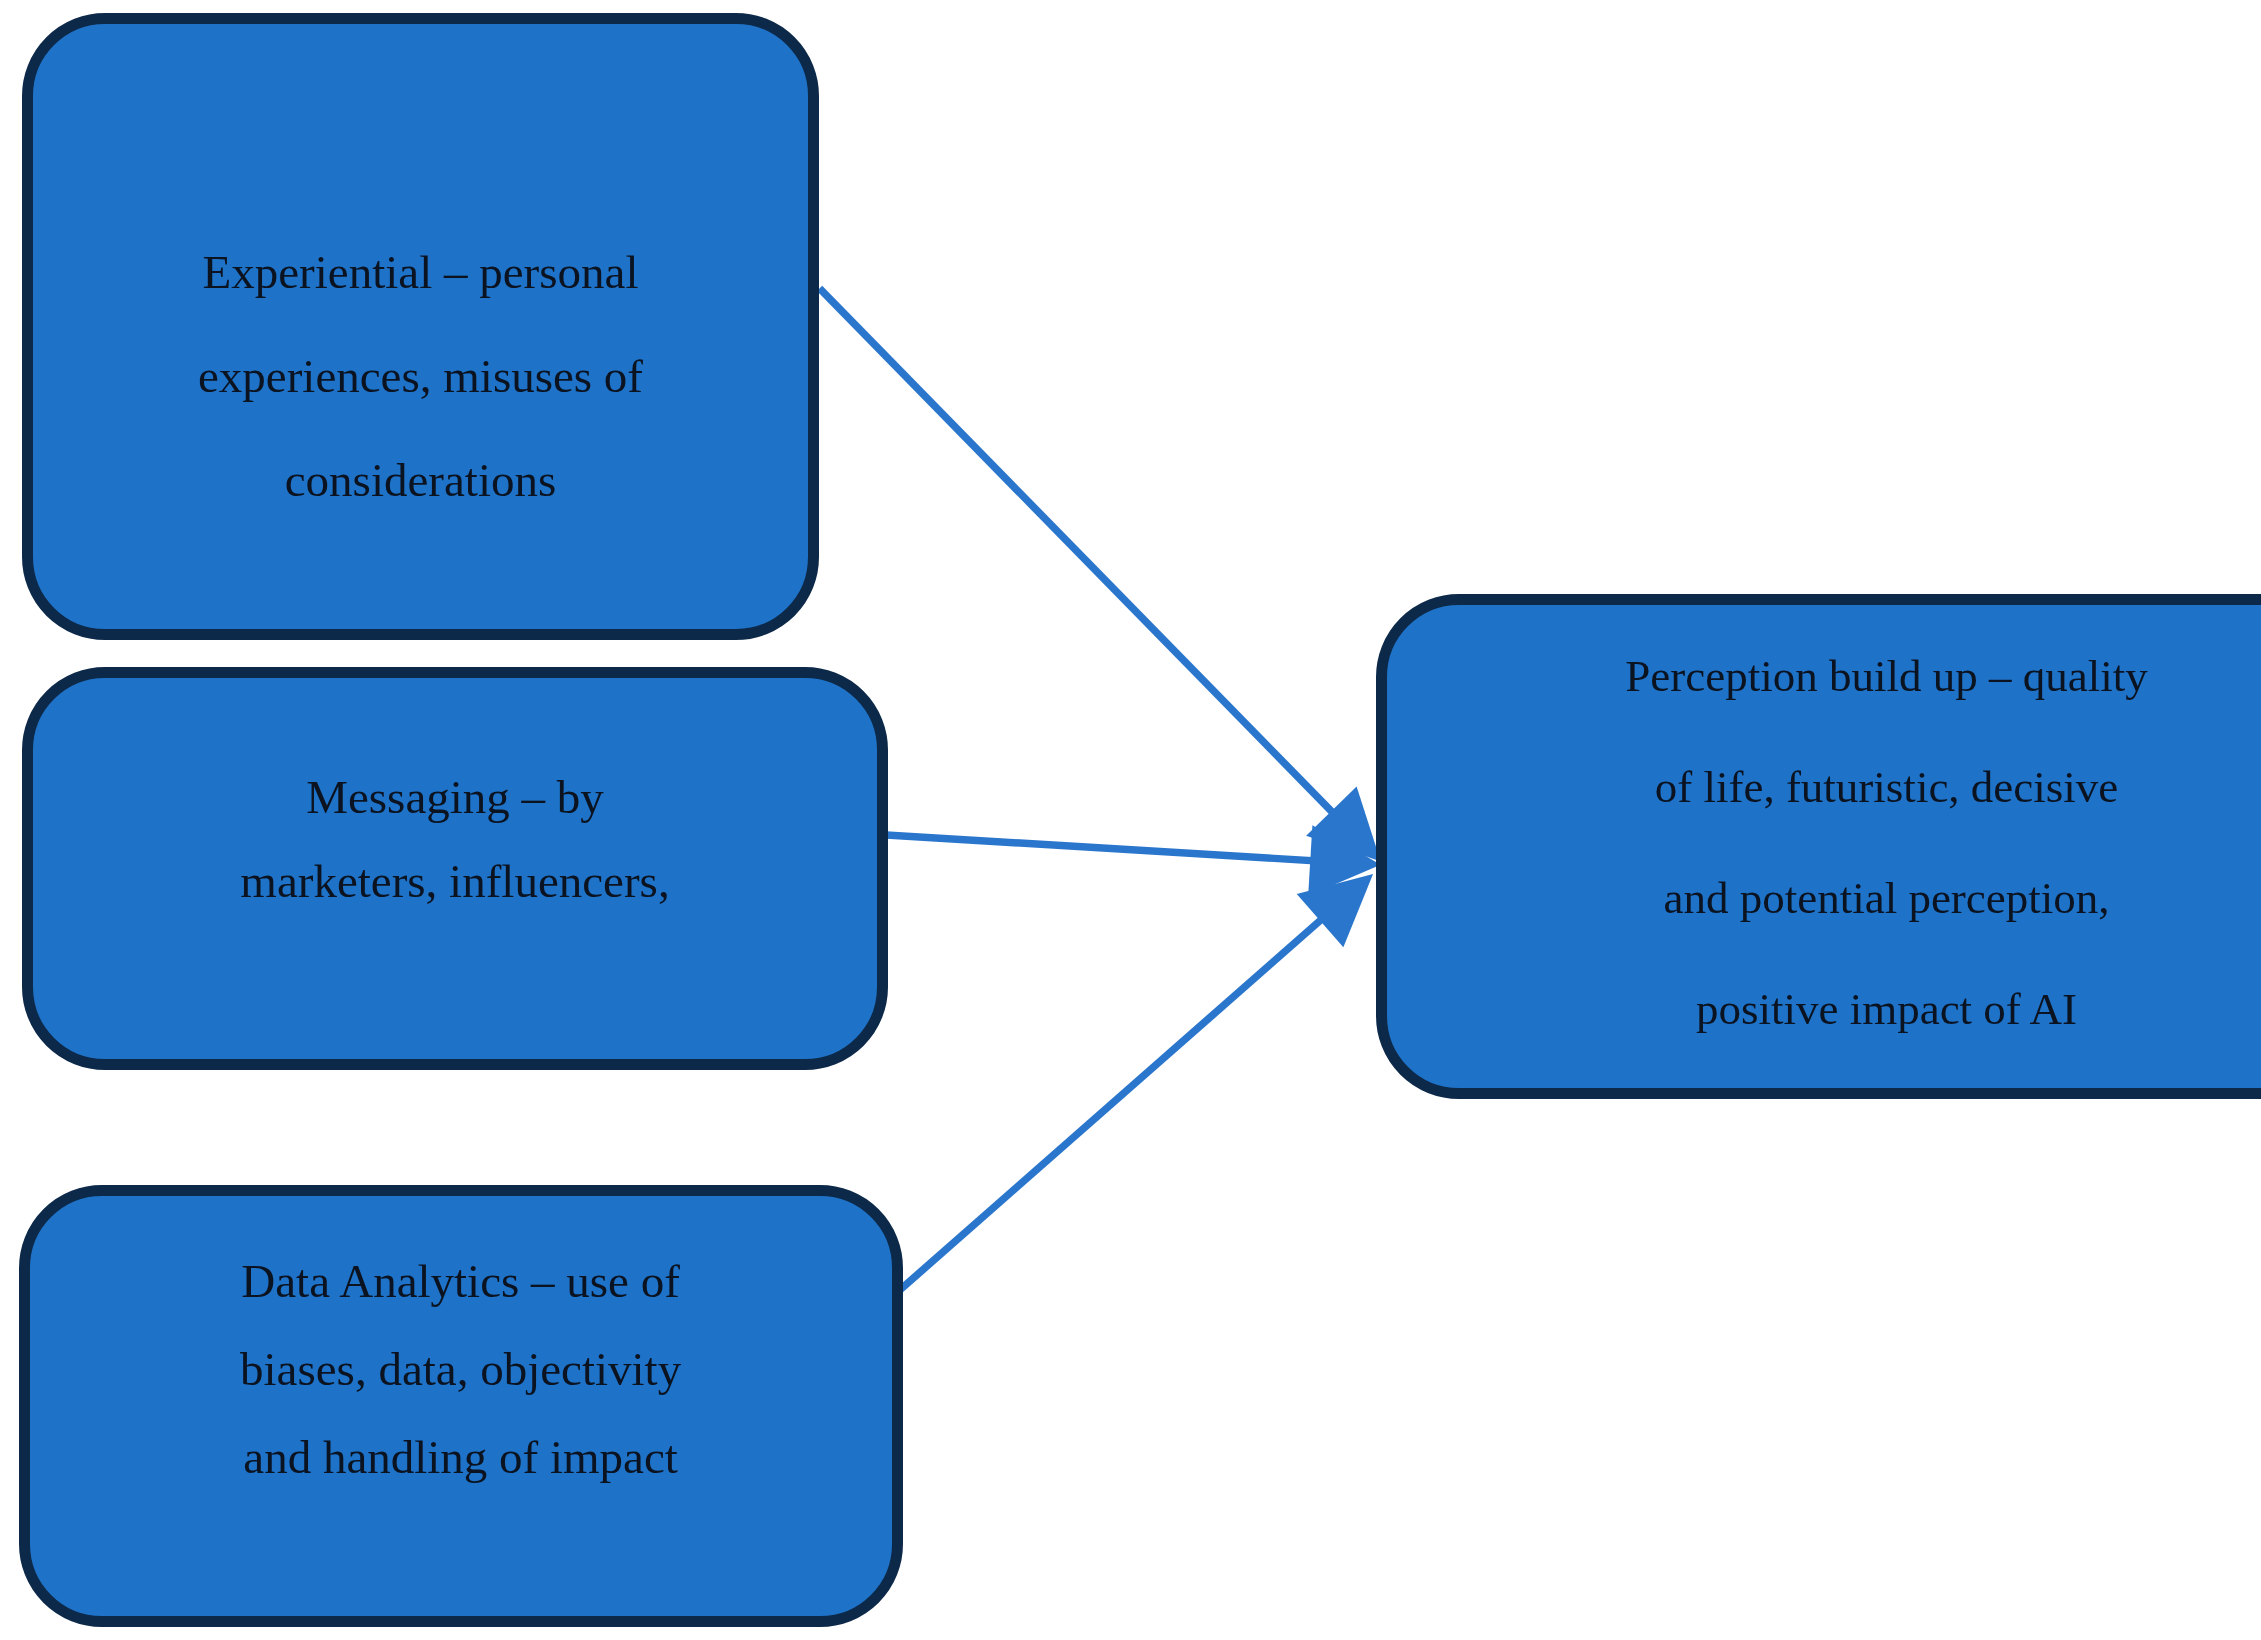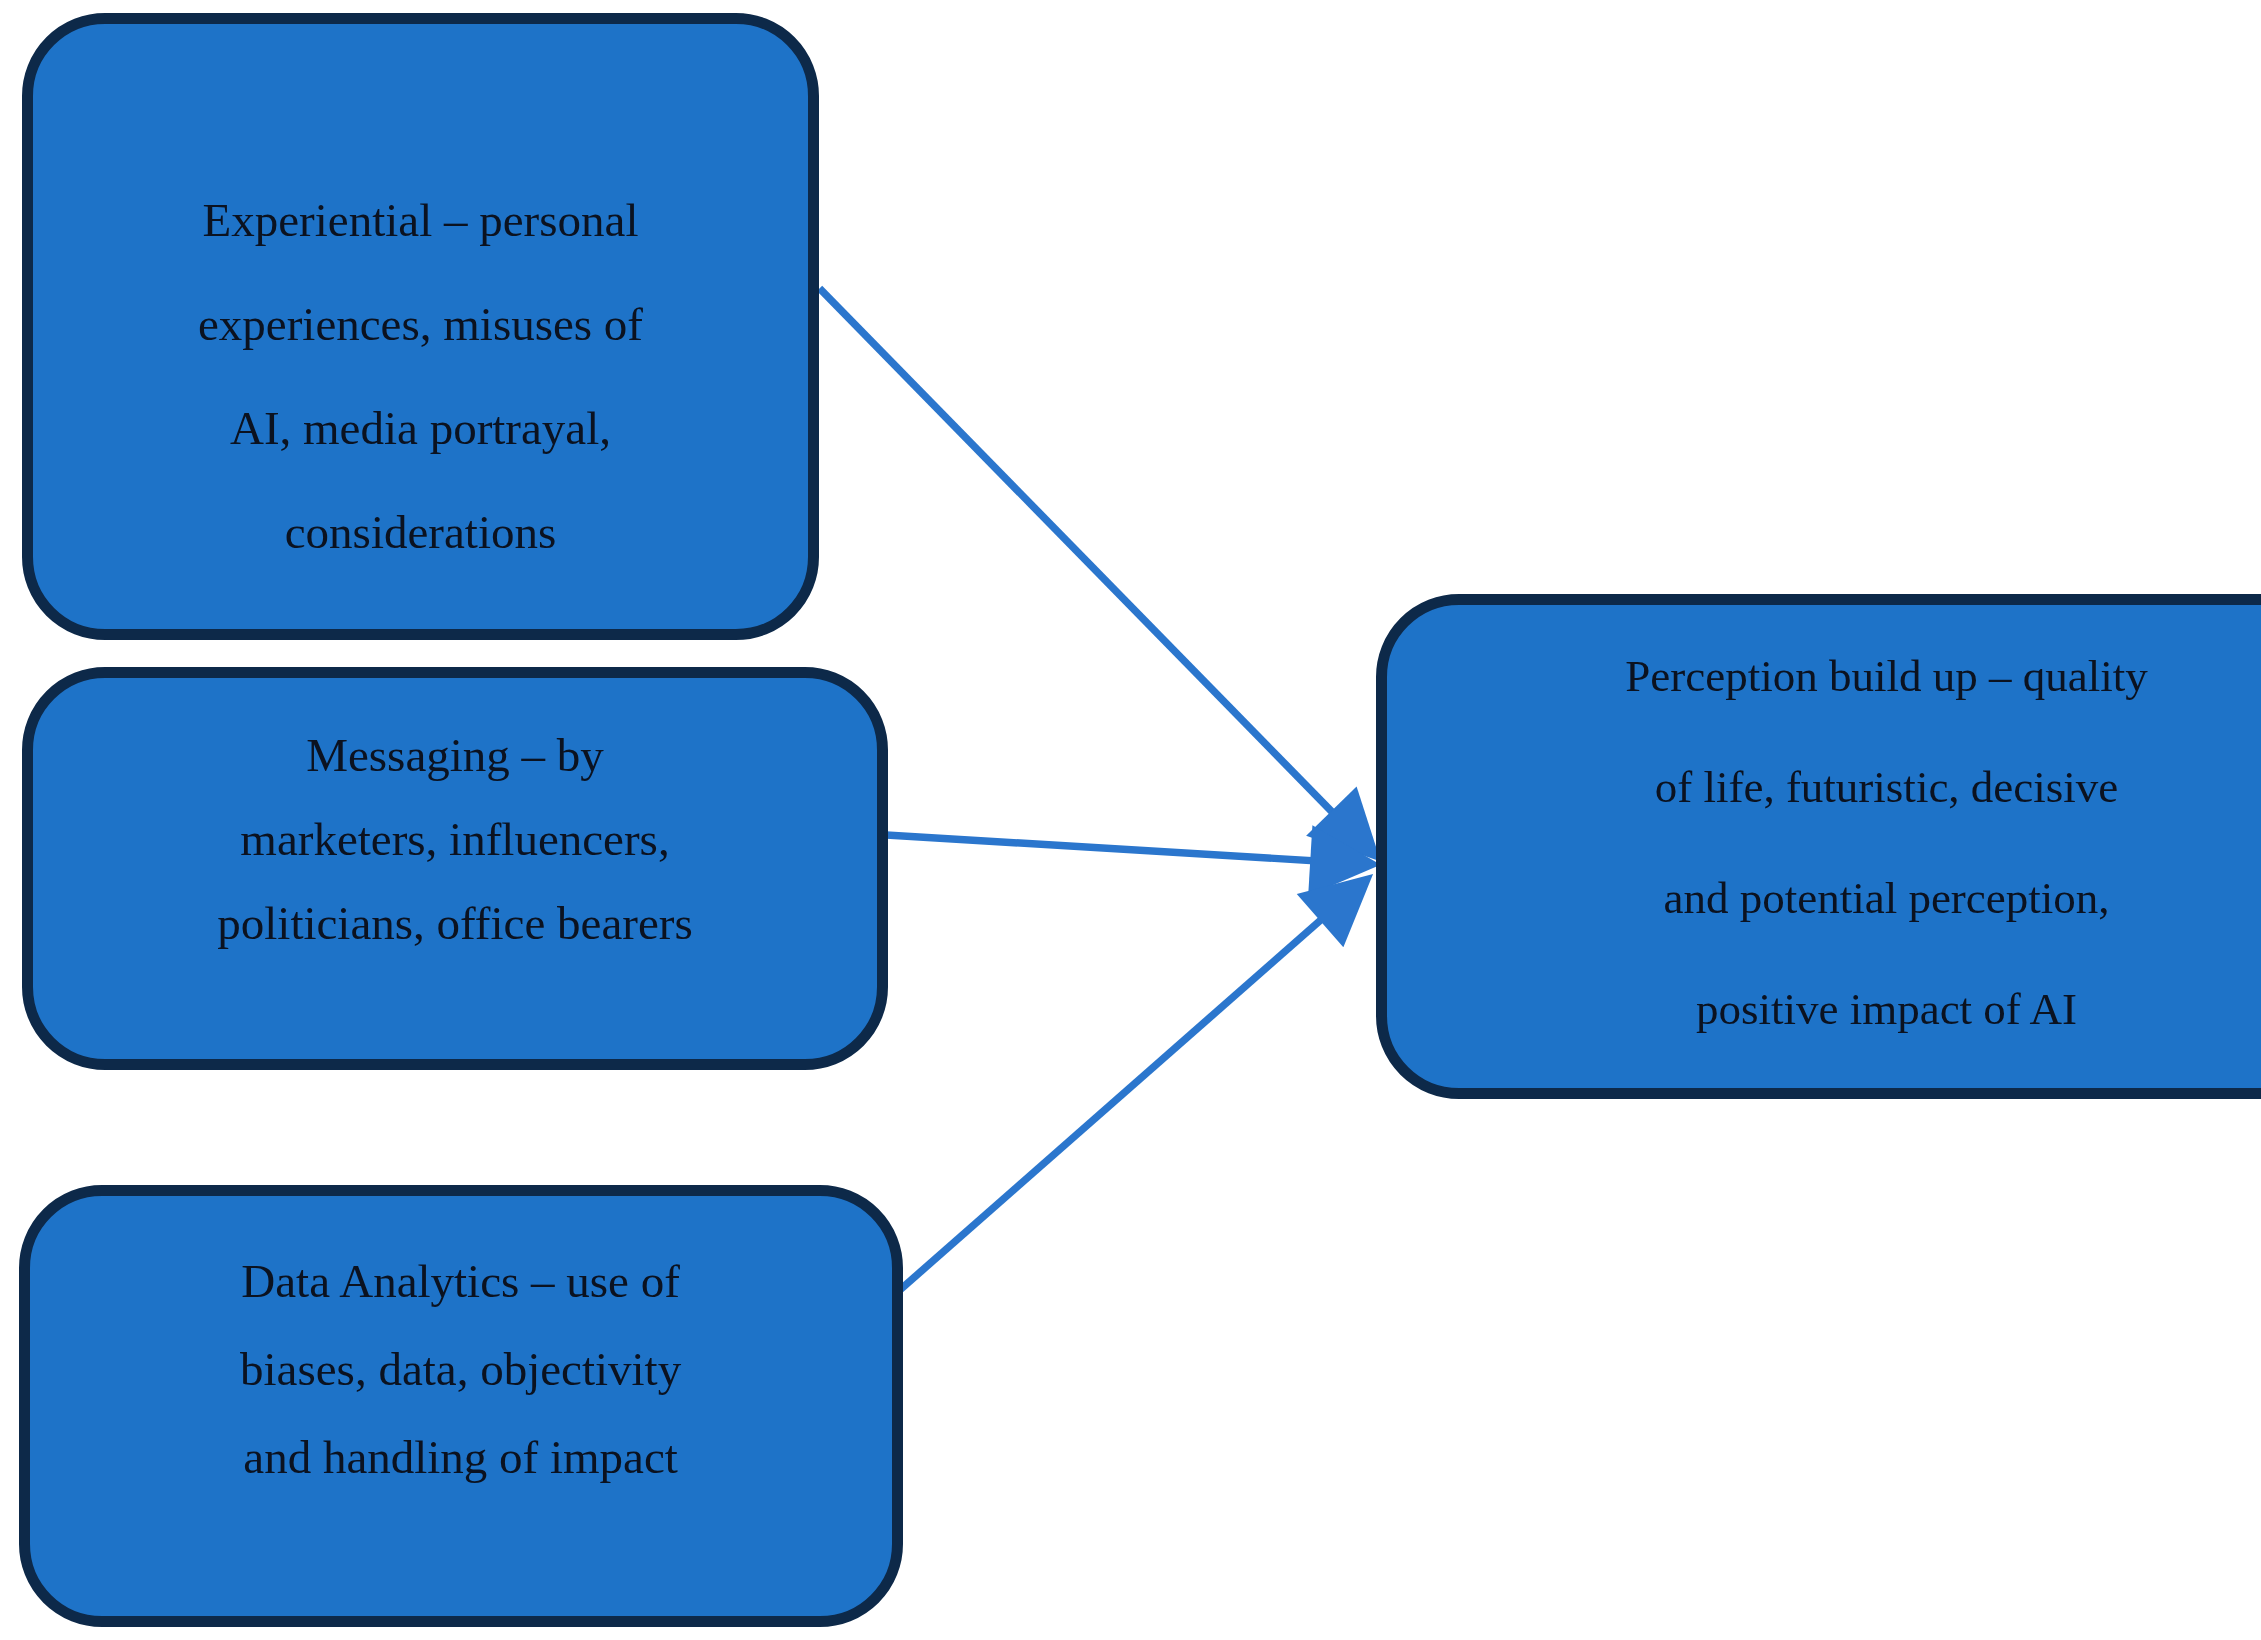--- a/index.html
+++ b/index.html
@@ -52,30 +52,28 @@
     </defs>
     <line class="arrow-line" x1="1103" y1="388" x2="1849" y2="1150" marker-end="url(#ah)"></line>
     <line class="arrow-line" x1="1082" y1="1117" x2="1845" y2="1163" marker-end="url(#ah)"></line>
     <line class="arrow-line" x1="1078" y1="1853" x2="1838" y2="1185" marker-end="url(#ah)"></line>
   </svg>
 
   <div class="node" id="node-experiential">
     <div class="txt">
       <span class="line">Experiential – personal</span>
       <span class="line">experiences, misuses of</span>
-      <span class="line">AI, media portrayal,</span>
       <span class="line">considerations</span>
     </div>
   </div>
 
   <div class="node" id="node-messaging">
     <div class="txt">
       <span class="line">Messaging – by</span>
       <span class="line">marketers, influencers,</span>
-      <span class="line">politicians, office bearers</span>
     </div>
   </div>
 
   <div class="node" id="node-data-analytics">
     <div class="txt">
       <span class="line">Data Analytics – use of</span>
       <span class="line">biases, data, objectivity</span>
       <span class="line">and handling of impact</span>
     </div>
   </div>

